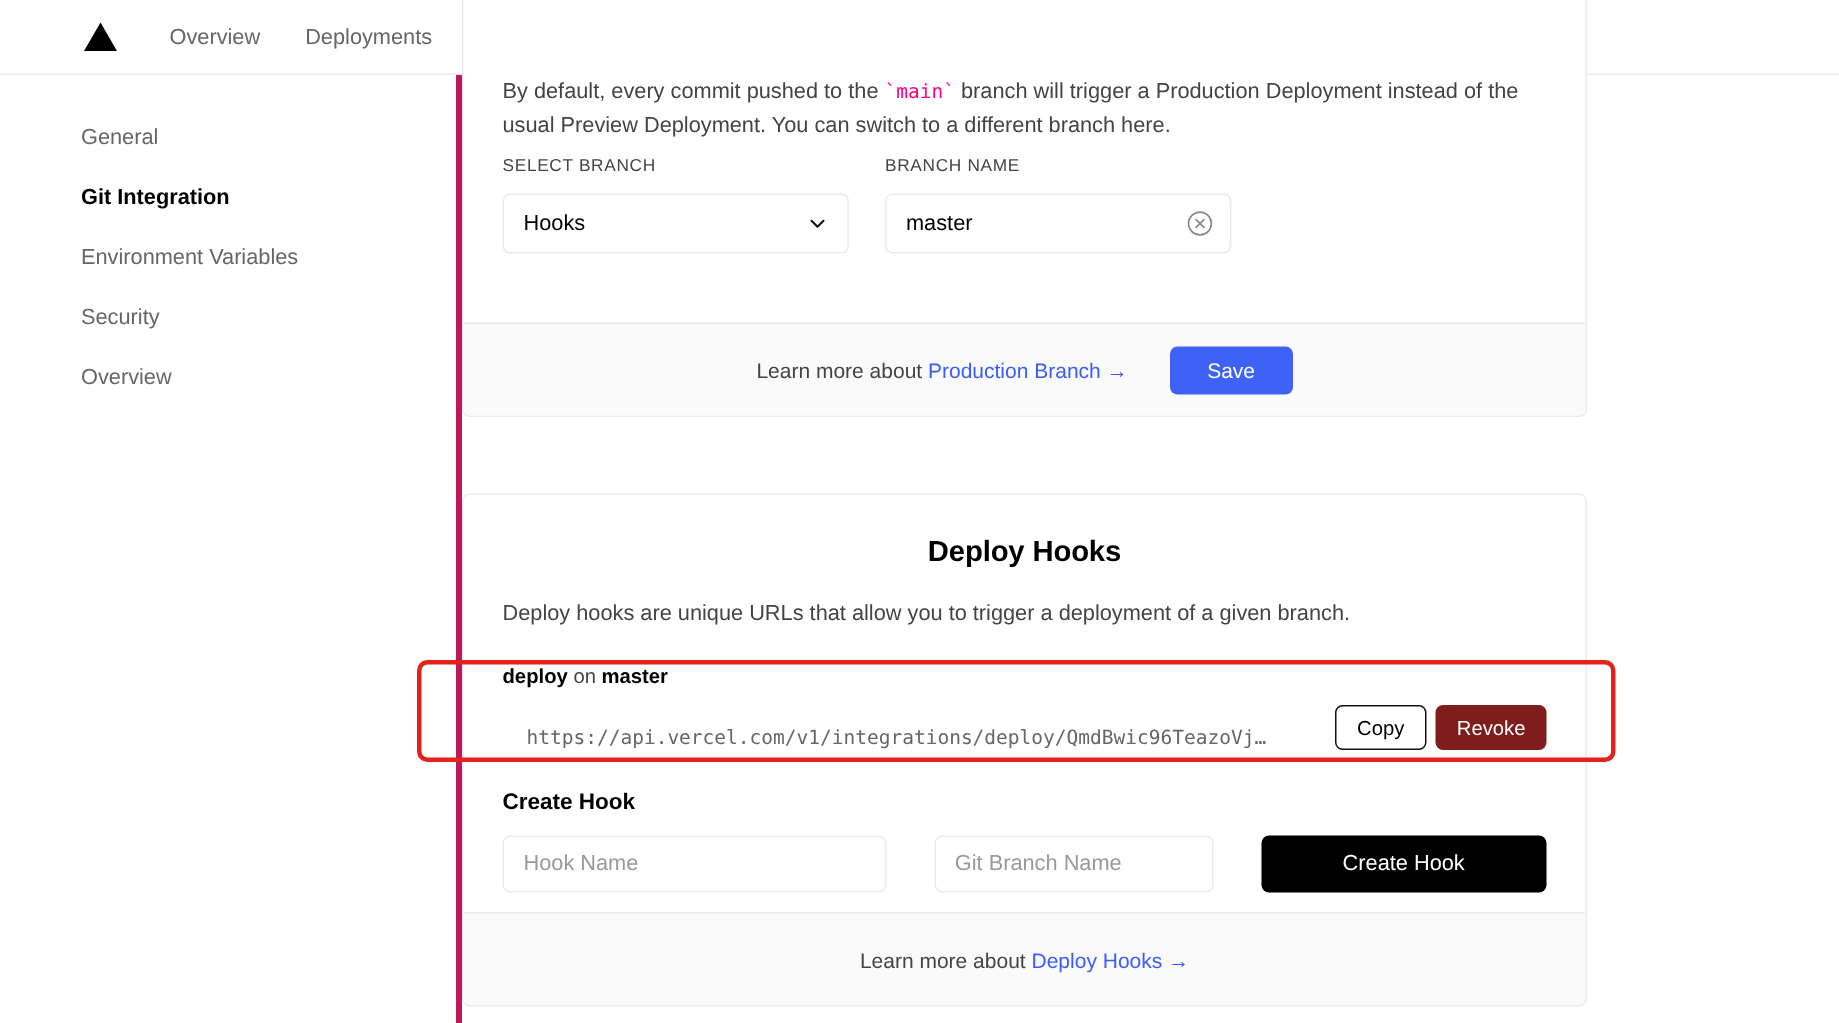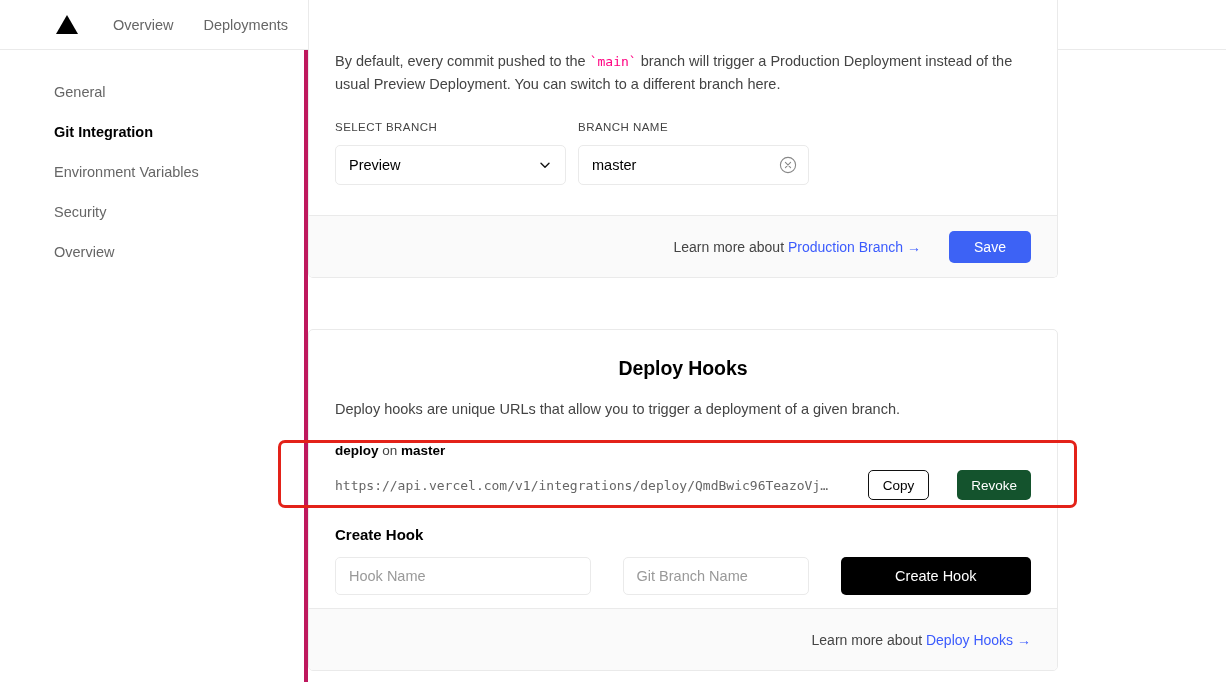--- a/index.html
+++ b/index.html
@@ -152,22 +152,22 @@
     max-width: 690px;
   }
   .code-inline {
     font-family: "DejaVu Sans Mono", "Liberation Mono", monospace;
     font-size: 13px;
     color: #ff0080;
   }
 
   .field-row {
     display: flex;
-    gap: 12px;
-    margin-top: 24px;
+    gap: 24px;
+    margin-top: 8px;
   }
   .field { display: flex; flex-direction: column; }
   .field-label {
     font-size: 11.5px;
     letter-spacing: 0.04em;
     color: #444444;
     text-transform: uppercase;
     margin-bottom: 12px;
   }
 
@@ -218,21 +218,21 @@
 
   .card-footer {
     position: absolute;
     left: 0; bottom: 0;
     width: 100%;
     height: 62px;
     background: #fafafa;
     border-top: 1px solid #eaeaea;
     display: flex;
     align-items: center;
-    justify-content: flex-end;
+    justify-content: center;
     padding: 0 26px;
     gap: 28px;
   }
   .learn {
     font-size: 14px;
     color: #444444;
     white-space: nowrap;
   }
   .learn a {
     color: #3b5bfd;
@@ -276,50 +276,51 @@
   }
   .hook-name {
     font-size: 13.5px;
     color: #444444;
     white-space: nowrap;
   }
   .hook-name b { color: #000000; font-weight: bold; }
 
   .hook-line {
     display: flex;
-    align-items: center;
+    align-items: flex-end;
     justify-content: space-between;
     margin-top: 12px;
+    margin-left: 16px;
   }
   .hook-url {
     font-family: "DejaVu Sans Mono", "Liberation Mono", monospace;
     font-size: 13px;
     color: #666666;
     white-space: nowrap;
     overflow: hidden;
   }
-  .hook-actions { display: flex; align-items: center; gap: 28px; }
+  .hook-actions { display: flex; align-items: center; gap: 6px; }
 
   .btn-copy {
     height: 30px;
     border: 1px solid #111111;
     border-radius: 5px;
     background: #ffffff;
     color: #000000;
     font-size: 13.5px;
     padding: 0 14px;
     display: flex; align-items: center; justify-content: center;
     cursor: pointer;
     font-family: inherit;
   }
   .btn-revoke {
     height: 30px;
     border: none;
     border-radius: 5px;
-    background: #14532d;
+    background: #7f1d1d;
     color: #ffffff;
     font-size: 13.5px;
     padding: 0 14px;
     display: flex; align-items: center; justify-content: center;
     cursor: pointer;
     font-family: inherit;
   }
 
   .sub-title {
     font-size: 15px;
@@ -425,21 +426,21 @@
       <section class="card card-prod">
         <div class="card-body" style="padding-top:60px;">
 
           <p class="para"><span>By default, every commit pushed to the </span><span class="code-inline">`main`</span><span> branch will trigger a Production Deployment instead of the usual Preview Deployment. You can switch to a different branch here.</span></p>
 
           <div class="field-row">
 
             <div class="field">
               <span class="field-label">SELECT BRANCH</span>
               <div class="select-box">
-                <span>Preview</span>
+                <span>Hooks</span>
                 <span class="chev">
                   <svg width="14" height="14" viewBox="0 0 14 14" aria-hidden="true">
                     <path d="M3 5.2 L7 9.2 L11 5.2" fill="none" stroke="#111" stroke-width="1.4" stroke-linecap="round" stroke-linejoin="round"></path>
                   </svg>
                 </span>
               </div>
             </div>
 
             <div class="field">
               <span class="field-label">BRANCH NAME</span>

